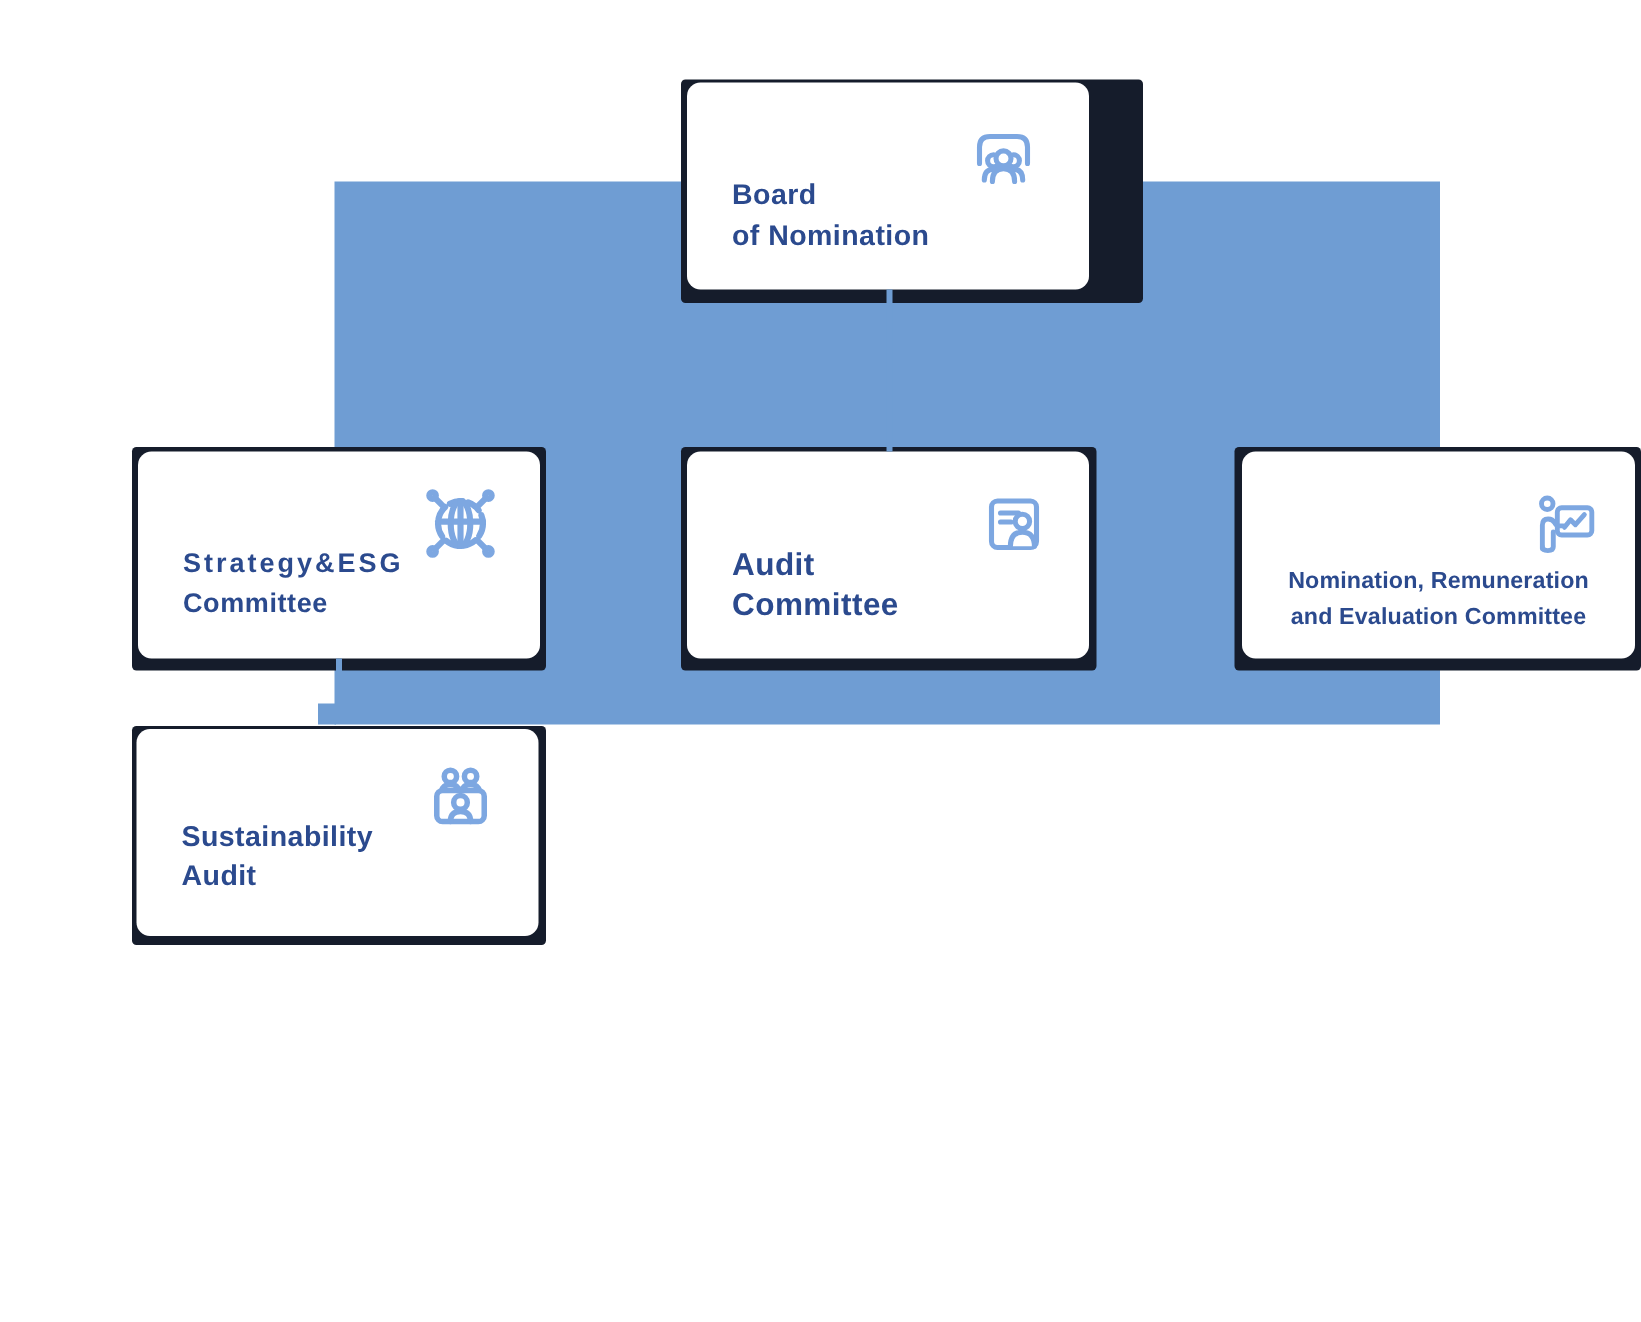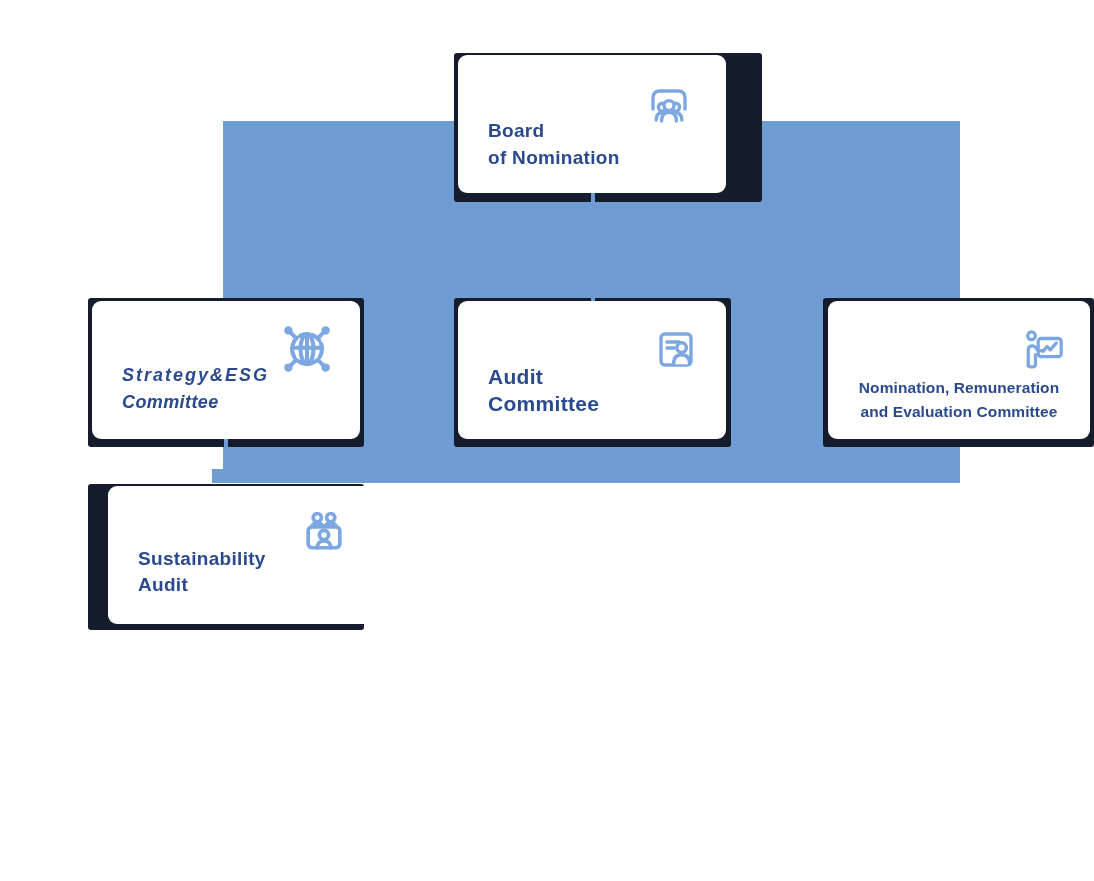--- a/index.html
+++ b/index.html
@@ -20,28 +20,28 @@
   .connector-v{position:absolute;width:4px;background:var(--connector);z-index:3;}
   .conn-center{left:591px;top:193px;height:108px;}
   .conn-left{left:224px;top:439px;height:9px;}
 
   
   .node{position:absolute;background:var(--shadow);border-radius:3px;z-index:2;}
   .card{position:absolute;background:var(--card);border-radius:9px;}
 
   .node-board{left:454px;top:53px;width:277px;height:149px;padding-left:31px;}
   .node-board .card{left:4px;top:2px;width:268px;height:138px;}
-  .node-strategy{left:88px;top:298px;width:276px;height:149px;font-style:italic;}
+  .node-strategy{left:88px;top:298px;width:276px;height:149px;}
   .node-strategy .card{left:4px;top:3px;width:268px;height:138px;}
   .node-audit{left:454px;top:298px;width:277px;height:149px;}
   .node-audit .card{left:4px;top:3px;width:268px;height:138px;}
   .node-nomination{left:823px;top:298px;width:271px;height:149px;}
   .node-nomination .card{left:5px;top:3px;width:262px;height:138px;}
   .node-sustainability{left:88px;top:484px;width:276px;height:146px;}
-  .node-sustainability .card{left:20px;top:2px;width:268px;height:138px;}
+  .node-sustainability .card{left:3px;top:2px;width:268px;height:138px;}
 
   .label{position:absolute;left:30px;color:var(--label);font-weight:700;}
   .label span{display:block;}
   .node-board .label{top:62px;font-size:19px;line-height:27px;letter-spacing:.3px;}
   .node-audit .label{top:62px;font-size:21px;line-height:27px;letter-spacing:.3px;}
   .node-strategy .label{top:61px;font-size:18px;line-height:27px;letter-spacing:.4px;}
   .node-strategy .label .spaced{letter-spacing:2px;}
   .node-sustainability .label{top:60px;font-size:19px;line-height:26px;letter-spacing:.3px;}
   .node-nomination .label{left:0;right:0;text-align:center;top:75px;font-size:15.5px;line-height:24px;letter-spacing:.1px;}
 

